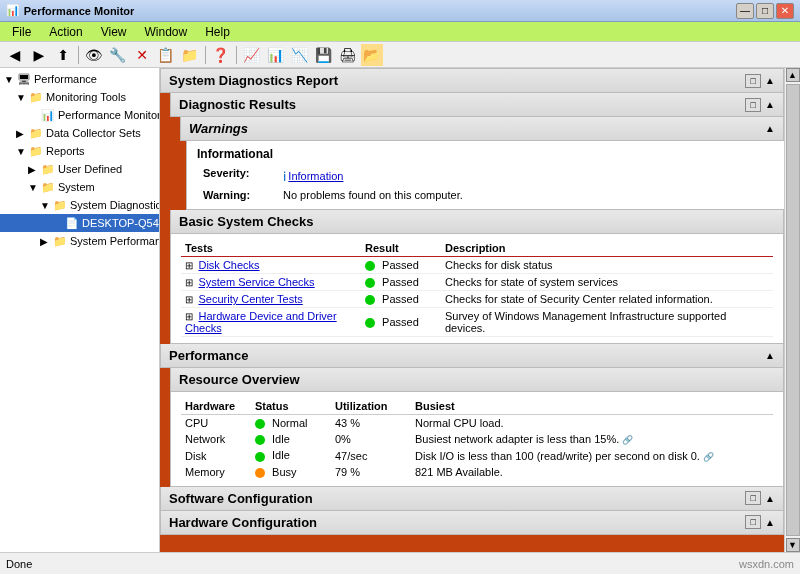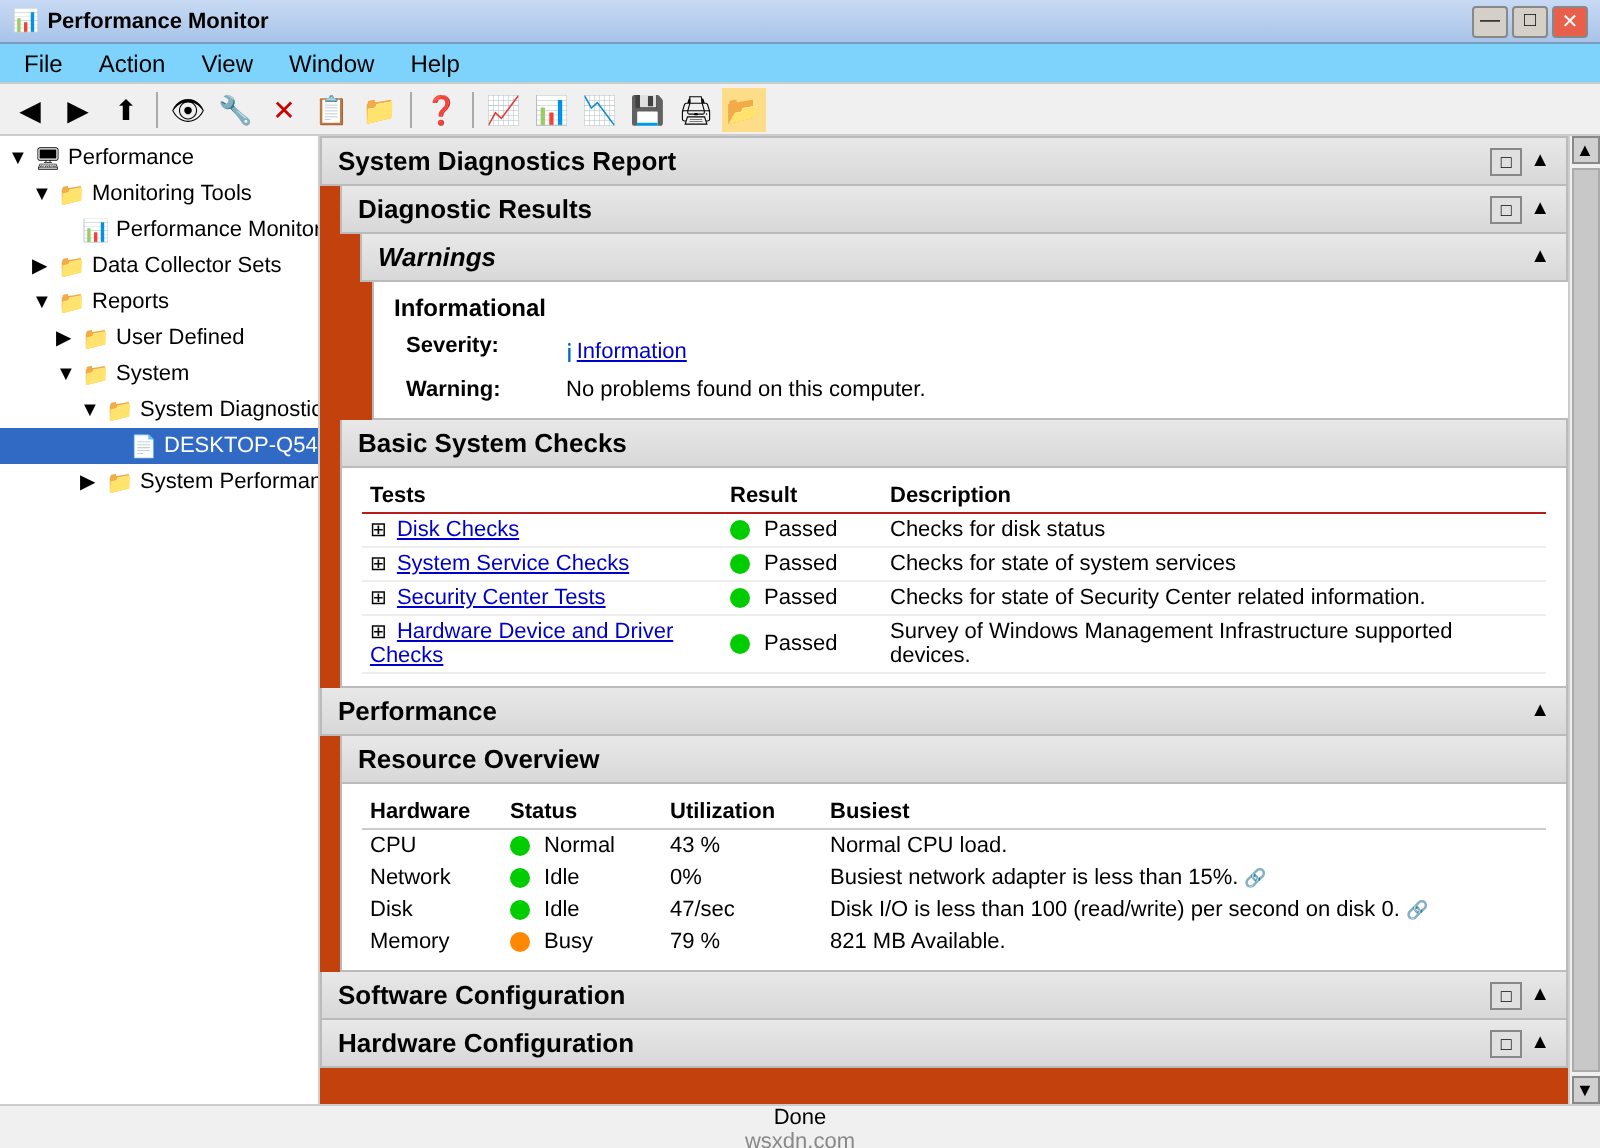--- a/index.html
+++ b/index.html
@@ -17,21 +17,21 @@
     }
     .title-bar-left { display: flex; align-items: center; gap: 4px; font-size: 11px; font-weight: bold; }
     .title-bar-right { display: flex; gap: 2px; }
     .title-btn {
       width: 18px; height: 16px; background: #d4d0c8; border: 1px solid #888; font-size: 10px;
       display: flex; align-items: center; justify-content: center; cursor: pointer; border-radius: 2px;
     }
 
     
     .menu-bar {
-      background: #7dd3fc; height: 20px; display: flex; align-items: center; padding: 0 4px;
+      background: #bef264; height: 20px; display: flex; align-items: center; padding: 0 4px;
       border-bottom: 1px solid #ccc; gap: 2px;
     }
     .menu-item { padding: 2px 8px; font-size: 12px; cursor: pointer; }
 
     
     .toolbar {
       background: #f0f0f0; height: 26px; display: flex; align-items: center; padding: 2px 4px;
       border-bottom: 1px solid #ccc; gap: 2px;
     }
     .toolbar-btn {
@@ -111,21 +111,20 @@
     .link { color: #0000cc; text-decoration: underline; cursor: pointer; }
 
     
     .info-icon { display: inline-flex; align-items: center; gap: 2px; }
 
     
     .status-bar {
       height: 22px; background: #f0f0f0; border-top: 1px solid #ccc;
       display: flex; align-items: center; justify-content: space-between; padding: 0 6px;
       font-size: 11px;
-      flex-direction: column;
     }
 
     
     .content-area::-webkit-scrollbar { width: 16px; }
     .content-area::-webkit-scrollbar-track { background: #f0f0f0; border-left: 1px solid #ccc; }
     .content-area::-webkit-scrollbar-thumb { background: #c0c0c0; border: 1px solid #888; }
 
     .sidebar::-webkit-scrollbar { width: 16px; }
     .sidebar::-webkit-scrollbar-track { background: #f0f0f0; }
     .sidebar::-webkit-scrollbar-thumb { background: #c0c0c0; border: 1px solid #888; }

